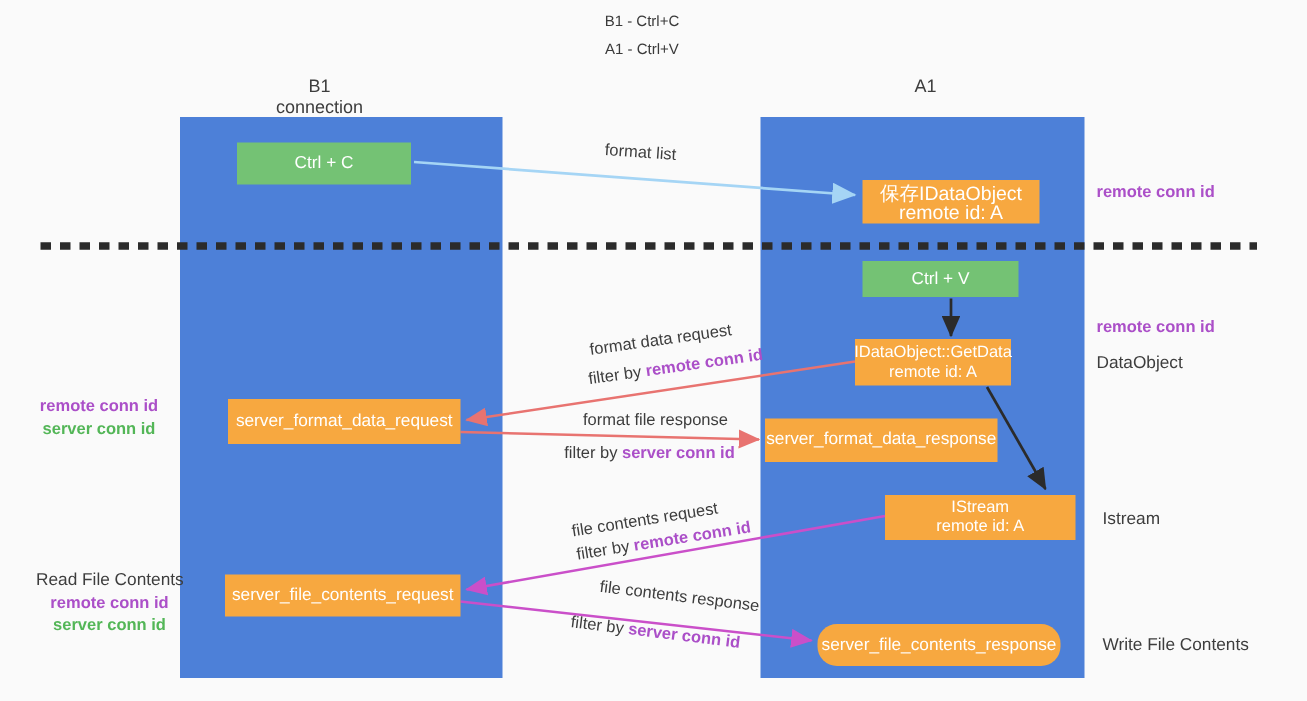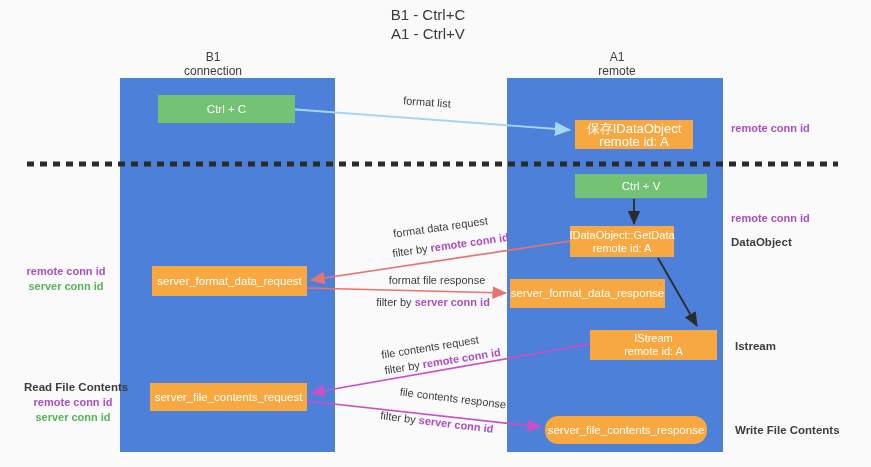--- a/index.html
+++ b/index.html
@@ -2,21 +2,21 @@
 <html style="--column-blue: #4d80d8; --box-orange: #f7a840; --box-green: #74c274; --purple: #ab4fc8; --green-label: #53b657; --arrow-blue: #a5d5f5; --arrow-red: #e87370; --arrow-magenta: #ca4fc9; --arrow-black: #2b2b2b;"><head>
 <meta charset="utf-8">
 <style>
   html,body { margin:0; padding:0; background:#fafafa; }
   .canvas {
     position:relative; width:871px; height:467px; background:#fafafa;
     font-family:"Liberation Sans",sans-serif; overflow:hidden;
   }
   .column { position:absolute; background:var(--column-blue,#4d80d8); }
   .title {
-    position:absolute; text-align:center; font-size:15px; line-height:19px;
+    position:absolute; text-align:center; font-size:10px; line-height:19px;
     color:#3a3a3a;
   }
   .title span, .col-header span { display:block; }
   .col-header {
     position:absolute; text-align:center; font-size:12px; line-height:14px;
     color:#3d3d3d;
   }
   .box {
     position:absolute; display:flex; flex-direction:column; align-items:center;
     justify-content:center; color:#ffffff; text-align:center; font-size:11.5px;
@@ -27,21 +27,21 @@
   .box span { display:block; }
   .arrow-label {
     position:absolute; font-size:11px; color:#3d3d3d; text-align:center;
     white-space:nowrap;
   }
   .side-label { position:absolute; font-size:11px; white-space:nowrap; }
   .side-group { position:absolute; text-align:center; line-height:15px; font-size:11px; }
   .side-group span { display:block; white-space:nowrap; }
   .purple { color:var(--purple,#ab4fc8); font-weight:bold; }
   .greenlbl { color:var(--green-label,#53b657); font-weight:bold; }
-  .blacklbl { color:#3d3d3d; font-weight:bold; font-size:11.5px; }
+  .blacklbl { color:#3d3d3d; font-weight:normal; font-size:11.5px; }
   .rot-n8 { transform:rotate(-8deg); }
   .rot-n9 { transform:rotate(-9deg); }
   .rot-p4 { transform:rotate(4deg); }
   .rot-p7 { transform:rotate(7deg); }
   svg.connectors { position:absolute; left:0; top:0; pointer-events:none; }
   .s-dash    { stroke:#2b2b2b; stroke-width:5; stroke-dasharray:7 6; }
   .s-blue    { stroke:var(--arrow-blue,#a5d5f5); stroke-width:1.8; }
   .s-red     { stroke:var(--arrow-red,#e87370); stroke-width:1.7; }
   .s-magenta { stroke:var(--arrow-magenta,#ca4fc9); stroke-width:1.7; }
   .s-black   { stroke:var(--arrow-black,#2b2b2b); stroke-width:1.8; }
@@ -59,21 +59,20 @@
       <span>B1 - Ctrl+C</span>
       <span>A1 - Ctrl+V</span>
     </div>
 
   <div class="col-header" style="left:153px;top:50px;width:120px;">
       <span>B1</span>
       <span>connection</span>
     </div>
   <div class="col-header" style="left:557px;top:50px;width:120px;">
       <span>A1</span>
-      <span>remote</span>
     </div>
 
   <div class="column" style="left:120px;top:78px;width:215px;height:374px;"></div>
   <div class="column" style="left:507px;top:78px;width:216px;height:374px;"></div>
 
   <svg class="connectors" width="871" height="467">
     <defs>
       <marker id="m-blue" viewBox="0 0 8 7" refX="7.5" refY="3.5" markerWidth="9" markerHeight="8" orient="auto">
           <path d="M0,0 L8,3.5 L0,7 z" class="f-blue"></path>
         </marker>
@@ -90,30 +89,30 @@
     <line class="s-dash" x1="27" y1="164" x2="838" y2="164"></line>
     <line class="s-blue" x1="276" y1="108" x2="570" y2="130" marker-end="url(#m-blue)"></line>
     <line class="s-black" x1="634" y1="199" x2="634" y2="224" marker-end="url(#m-black)"></line>
     <line class="s-red" x1="570" y1="241" x2="311" y2="280" marker-end="url(#m-red)"></line>
     <line class="s-red" x1="307" y1="288" x2="506" y2="293" marker-end="url(#m-red)"></line>
     <line class="s-black" x1="658" y1="258" x2="697" y2="326" marker-end="url(#m-black)"></line>
     <line class="s-magenta" x1="590" y1="344" x2="311" y2="393" marker-end="url(#m-magenta)"></line>
     <line class="s-magenta" x1="307" y1="401" x2="541" y2="427" marker-end="url(#m-magenta)"></line>
   </svg>
 
-  <div class="box green" style="left:158px;top:95px;width:137px;height:28px;">
+  <div class="box green" style="left:158px;top:95px;width:116px;height:28px;">
       <span>Ctrl + C</span>
     </div>
 
   <div class="box orange" style="left:575px;top:120px;width:118px;height:29px;font-size:13px;">
       <span>保存IDataObject</span>
       <span>remote id: A</span>
     </div>
 
-  <div class="box green" style="left:575px;top:174px;width:132px;height:24px;">
+  <div class="box green" style="left:575px;top:174px;width:104px;height:24px;">
       <span>Ctrl + V</span>
     </div>
 
   <div class="box orange" style="left:570px;top:226px;width:104px;height:31px;font-size:11px;">
       <span>IDataObject::GetData</span>
       <span>remote id: A</span>
     </div>
 
   <div class="box orange" style="left:510px;top:279px;width:155px;height:29px;">
       <span>server_format_data_response</span>

